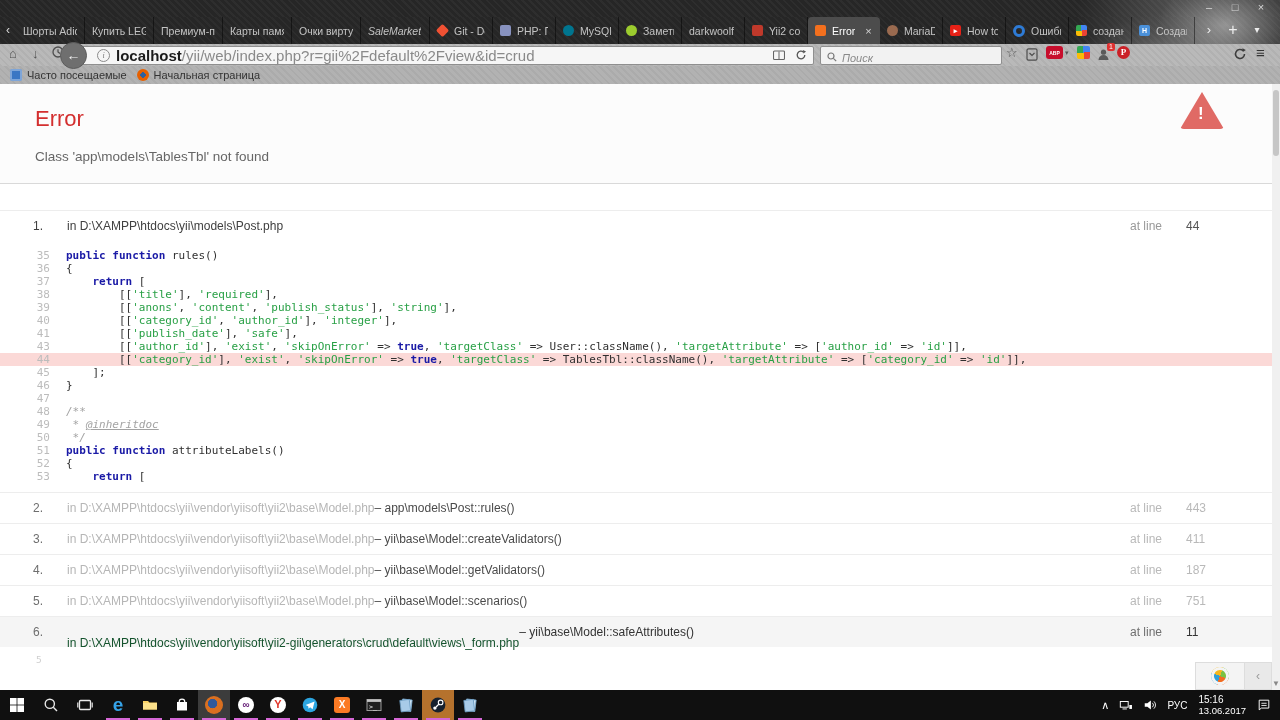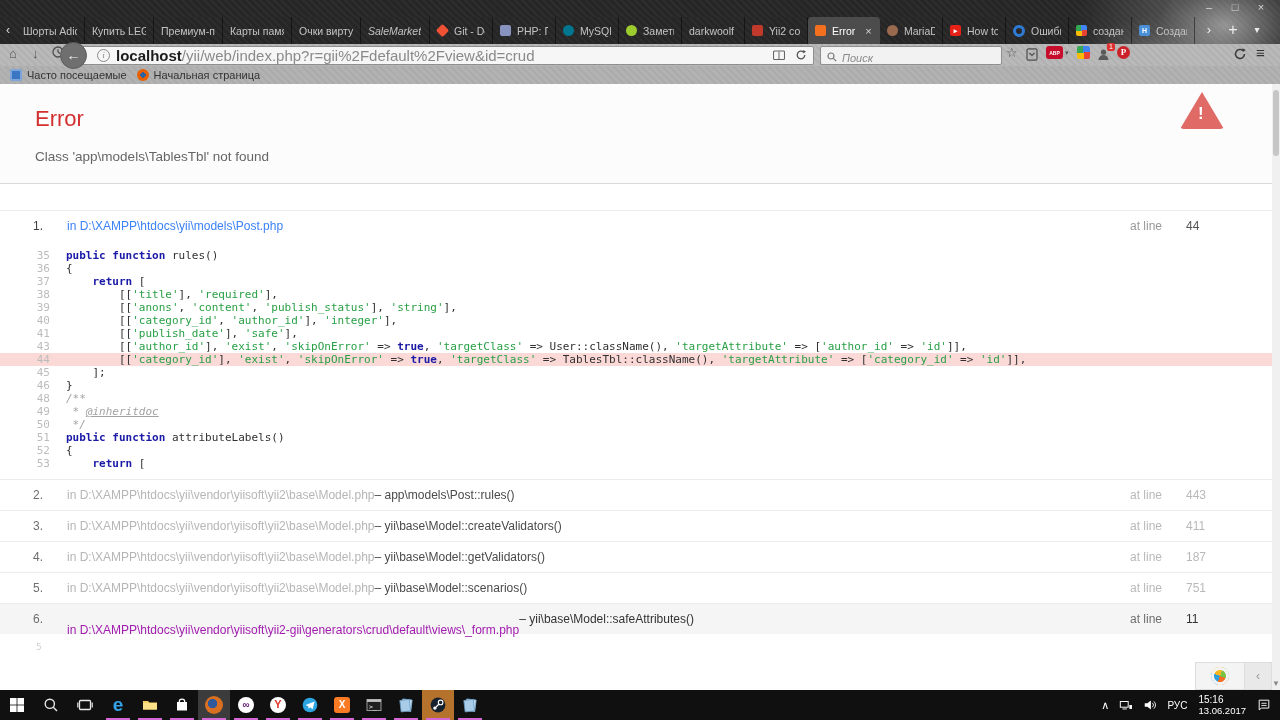--- a/index.html
+++ b/index.html
@@ -77,26 +77,26 @@
   .pspacer{height:26px;background:#fff;}
 
   .srow{height:30px;border-top:1px solid #ededed;display:flex;align-items:center;
     padding:0 56px 0 33px;font-size:12px;}
   .snum{width:34px;color:#6e6e6e;}
   .spath{color:#b6b6b6;white-space:nowrap;}
   .smeth{color:#4a4a4a;white-space:nowrap;}
   .sfill{flex:1;}
   .satline{color:#b9b9b9;margin-right:24px;}
   .sline{width:30px;color:#b9b9b9;text-align:left;}
-  .srow.first .spath{color:#3b82f6;}
+  .srow.first .spath{color:#404040;}
   .srow.first .snum{color:#3f3f3f;}
   .srow.first .satline{color:#999;}
   .srow.first .sline{color:#555;}
   .srow.hl{background:#f5f5f5;}
-  .srow.hl .spath{color:#a21caf;margin-top:22px;}
+  .srow.hl .spath{color:#14532d;margin-top:22px;}
   .srow.hl .smeth{color:#333;}
   .srow.hl .satline{color:#6f6f6f;}
   .srow.hl .sline{color:#333;}
 
   .codeblock{padding:8px 0 9px 0;background:#fff;font-family:"DejaVu Sans Mono",monospace;font-size:11px;line-height:13px;}
   .cline{display:flex;white-space:pre;}
   .cline .ln{flex:0 0 50px;text-align:right;padding-right:16px;color:#bcbcbc;}
   .cline.err{background:#fbd9d7;}
   .seg-p{color:#303030;} .seg-k{color:#1a1aa6;font-weight:bold;} .seg-n{color:#1a1aa6;font-weight:bold;}
   .seg-s{color:#28a045;} .seg-c{color:#a3a3a3;font-style:italic;} .seg-cu{color:#a3a3a3;font-style:italic;text-decoration:underline;}
@@ -327,20 +327,21 @@
         <div class="cline"><span class="ln">36</span><span class="ct"><span class="seg-p">{</span></span></div>
         <div class="cline"><span class="ln">37</span><span class="ct"><span class="seg-p">    </span><span class="seg-k">return</span><span class="seg-p"> [</span></span></div>
         <div class="cline"><span class="ln">38</span><span class="ct"><span class="seg-p">        [[</span><span class="seg-s">'title'</span><span class="seg-p">], </span><span class="seg-s">'required'</span><span class="seg-p">],</span></span></div>
         <div class="cline"><span class="ln">39</span><span class="ct"><span class="seg-p">        [[</span><span class="seg-s">'anons'</span><span class="seg-p">, </span><span class="seg-s">'content'</span><span class="seg-p">, </span><span class="seg-s">'publish_status'</span><span class="seg-p">], </span><span class="seg-s">'string'</span><span class="seg-p">],</span></span></div>
         <div class="cline"><span class="ln">40</span><span class="ct"><span class="seg-p">        [[</span><span class="seg-s">'category_id'</span><span class="seg-p">, </span><span class="seg-s">'author_id'</span><span class="seg-p">], </span><span class="seg-s">'integer'</span><span class="seg-p">],</span></span></div>
         <div class="cline"><span class="ln">41</span><span class="ct"><span class="seg-p">        [[</span><span class="seg-s">'publish_date'</span><span class="seg-p">], </span><span class="seg-s">'safe'</span><span class="seg-p">],</span></span></div>
         <div class="cline"><span class="ln">43</span><span class="ct"><span class="seg-p">        [[</span><span class="seg-s">'author_id'</span><span class="seg-p">], </span><span class="seg-s">'exist'</span><span class="seg-p">, </span><span class="seg-s">'skipOnError'</span><span class="seg-p"> =&gt; </span><span class="seg-n">true</span><span class="seg-p">, </span><span class="seg-s">'targetClass'</span><span class="seg-p"> =&gt; User::className(), </span><span class="seg-s">'targetAttribute'</span><span class="seg-p"> =&gt; [</span><span class="seg-s">'author_id'</span><span class="seg-p"> =&gt; </span><span class="seg-s">'id'</span><span class="seg-p">]],</span></span></div>
         <div class="cline err"><span class="ln">44</span><span class="ct"><span class="seg-p">        [[</span><span class="seg-s">'category_id'</span><span class="seg-p">], </span><span class="seg-s">'exist'</span><span class="seg-p">, </span><span class="seg-s">'skipOnError'</span><span class="seg-p"> =&gt; </span><span class="seg-n">true</span><span class="seg-p">, </span><span class="seg-s">'targetClass'</span><span class="seg-p"> =&gt; TablesTbl::className(), </span><span class="seg-s">'targetAttribute'</span><span class="seg-p"> =&gt; [</span><span class="seg-s">'category_id'</span><span class="seg-p"> =&gt; </span><span class="seg-s">'id'</span><span class="seg-p">]],</span></span></div>
         <div class="cline"><span class="ln">45</span><span class="ct"><span class="seg-p">    ];</span></span></div>
         <div class="cline"><span class="ln">46</span><span class="ct"><span class="seg-p">}</span></span></div>
+        <div class="cline"><span class="ln">47</span><span class="ct">&nbsp;</span></div>
         <div class="cline"><span class="ln">48</span><span class="ct"><span class="seg-c">/**</span></span></div>
         <div class="cline"><span class="ln">49</span><span class="ct"><span class="seg-c"> * </span><span class="seg-cu">@inheritdoc</span></span></div>
         <div class="cline"><span class="ln">50</span><span class="ct"><span class="seg-c"> */</span></span></div>
         <div class="cline"><span class="ln">51</span><span class="ct"><span class="seg-k">public function</span><span class="seg-p"> attributeLabels()</span></span></div>
         <div class="cline"><span class="ln">52</span><span class="ct"><span class="seg-p">{</span></span></div>
         <div class="cline"><span class="ln">53</span><span class="ct"><span class="seg-p">    </span><span class="seg-k">return</span><span class="seg-p"> [</span></span></div>
       </div>
     <div id="stack-rest">
         <div class="srow">
           <span class="snum">2.</span>

